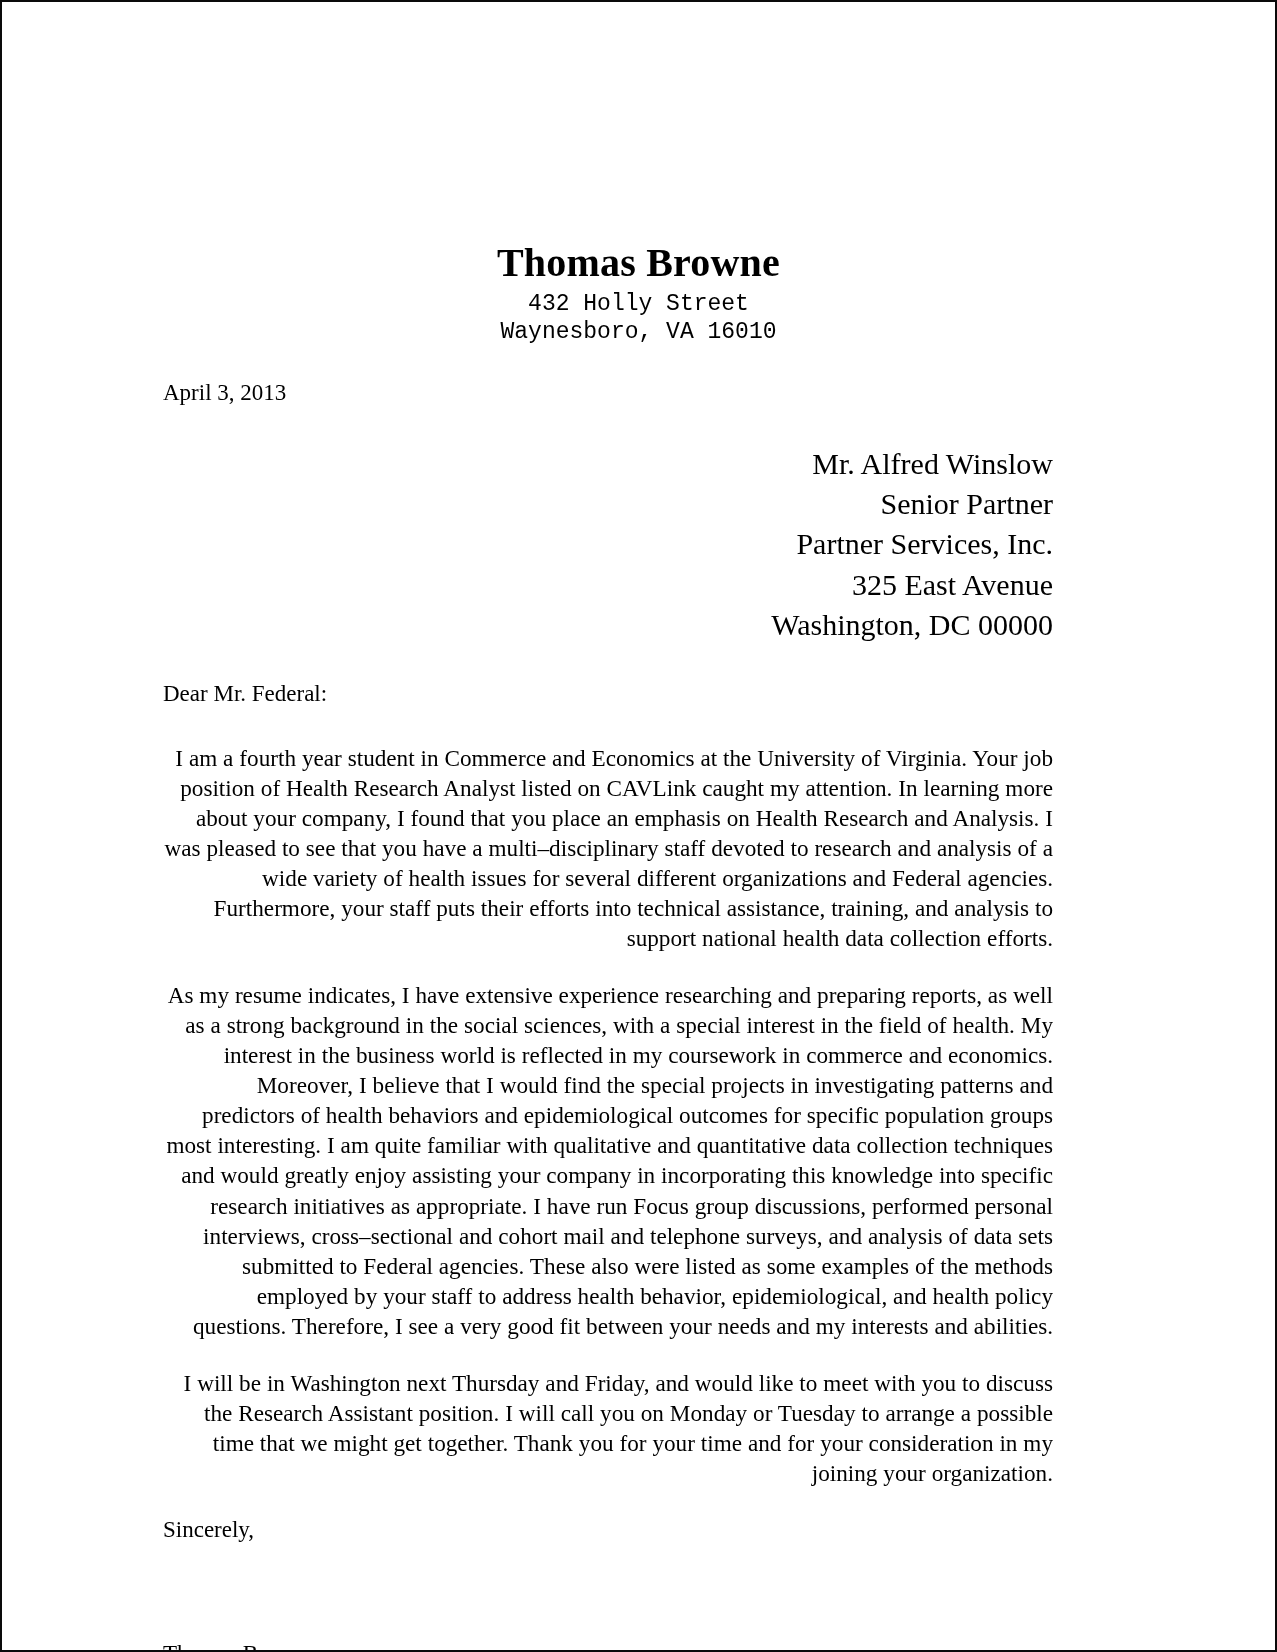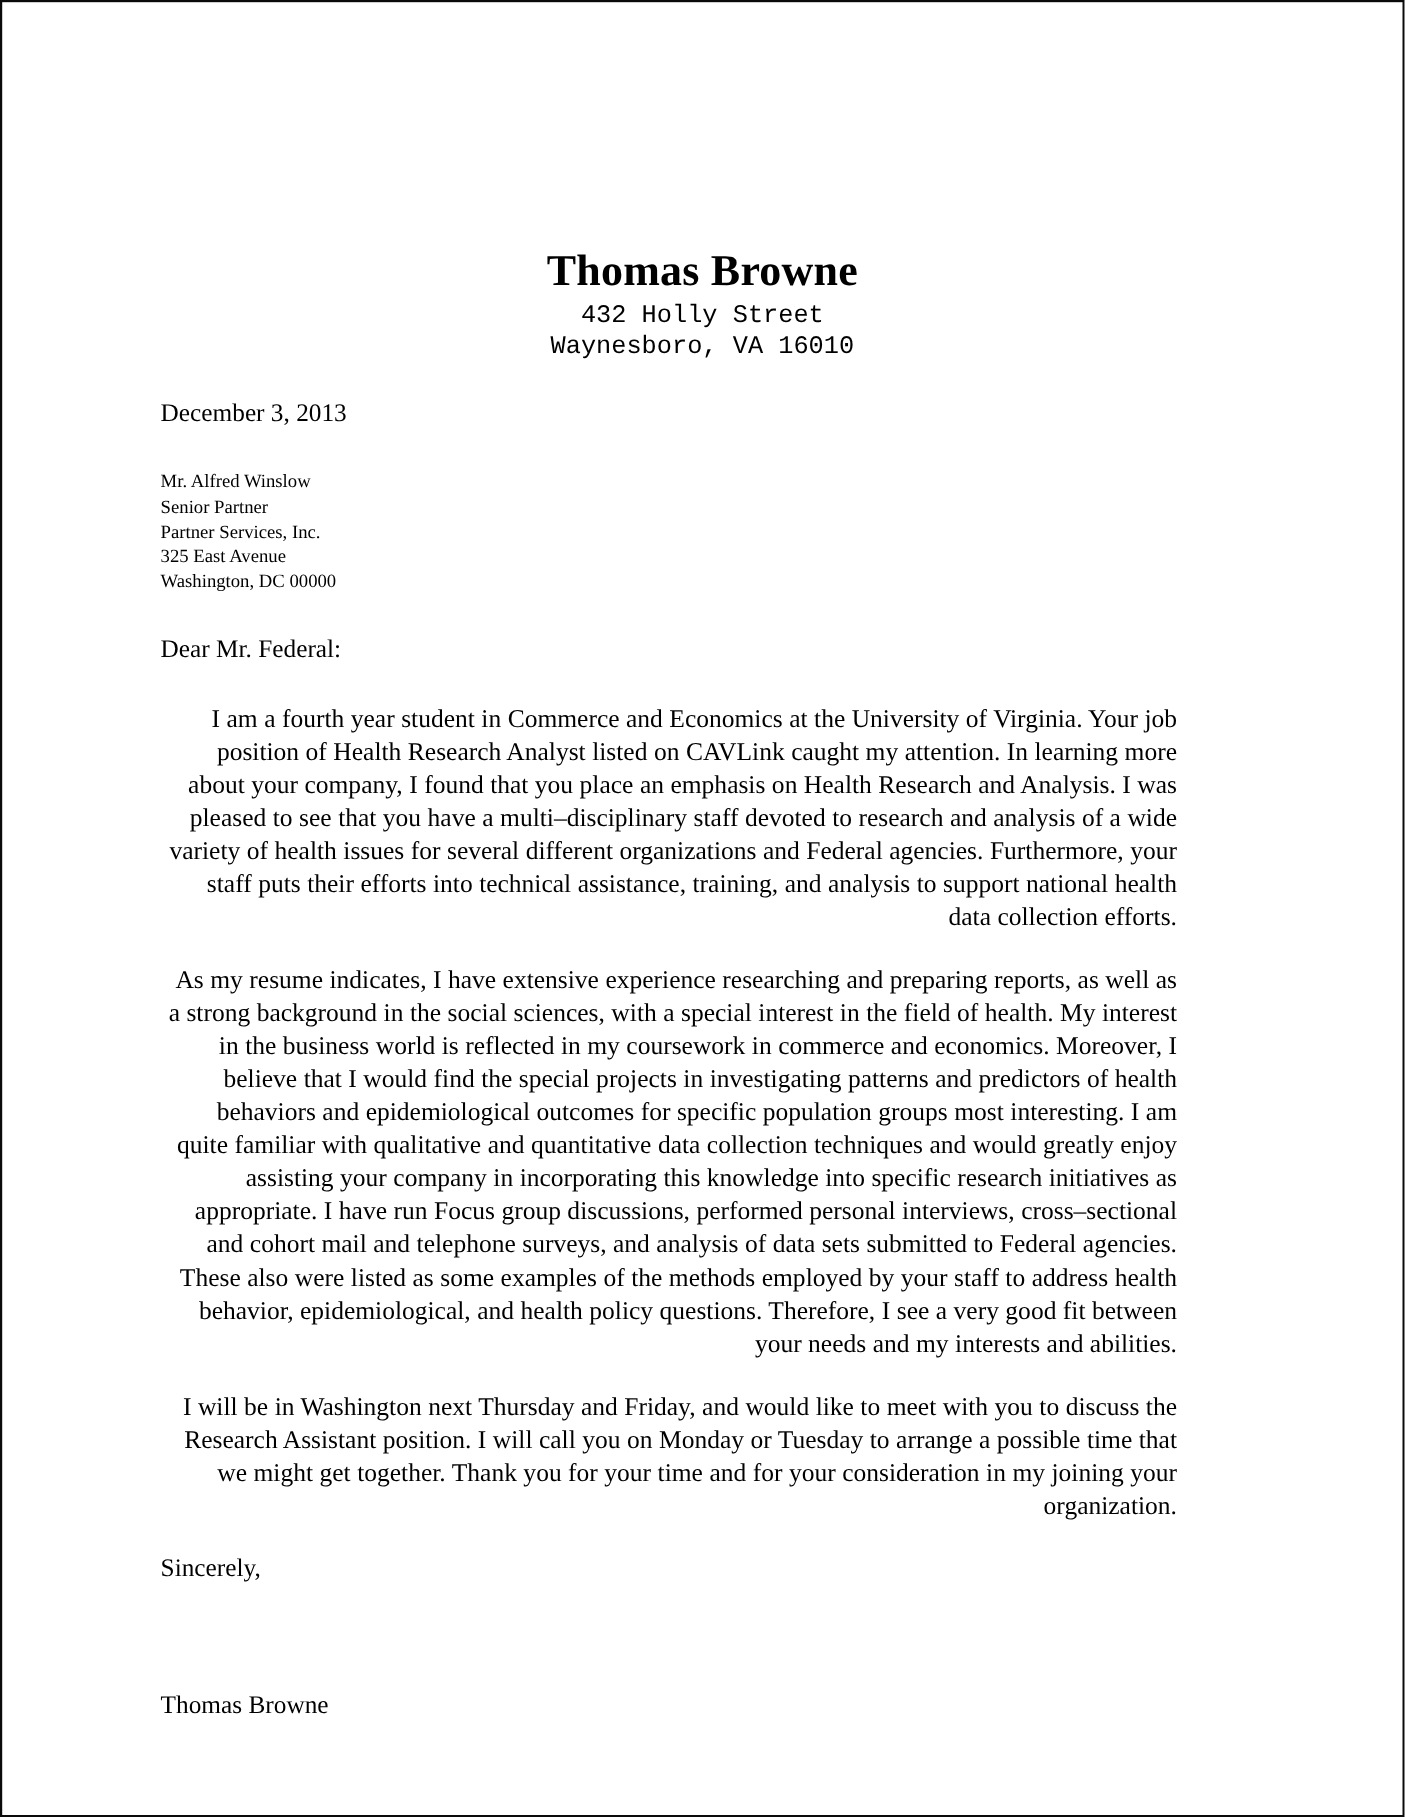--- a/index.html
+++ b/index.html
@@ -20,21 +20,21 @@
     background: #ffffff;
     border: 2px solid #0a0a0a;
     overflow: hidden;
   }
   .sheet {
     position: absolute;
     left: 0;
     top: 0;
     width: 100%;
     height: 100%;
-    padding: 0;
+    padding: 17px;
     box-sizing: border-box;
   }
   
   .letterhead {
     text-align: center;
     padding-top: 222px;
   }
   .lh-name {
     font-size: 40px;
     font-weight: bold;
@@ -53,23 +53,24 @@
     margin-left: 144px;
     margin-right: 205px;
     padding-top: 33px;
   }
   .date {
     font-size: 23px;
     line-height: 1.25;
     margin: 0 0 36px 0;
   }
   .recipient {
-    font-size: 17px;
+    font-size: 30px;
     line-height: 1.34;
     margin: 0 0 34px 0;
+    text-align: right;
   }
   .recipient div { white-space: nowrap; }
   .salutation {
     font-size: 23px;
     line-height: 1.3;
     margin: 0 0 34px 0;
   }
   .para {
     font-size: 23.2px;
     line-height: 1.295;
@@ -98,21 +99,21 @@
   <div class="sheet">
 
     <div class="letterhead">
       <div class="lh-name">Thomas Browne</div>
       <div class="lh-line">432 Holly Street</div>
       <div class="lh-line">Waynesboro, VA 16010</div>
     </div>
 
     <div class="content">
 
-      <div class="date">December 3, 2013</div>
+      <div class="date">April 3, 2013</div>
 
       <div class="recipient">
         <div>Mr. Alfred Winslow</div>
         <div>Senior Partner</div>
         <div>Partner Services, Inc.</div>
         <div>325 East Avenue</div>
         <div>Washington, DC 00000</div>
       </div>
 
       <div class="salutation">Dear Mr. Federal:</div>

